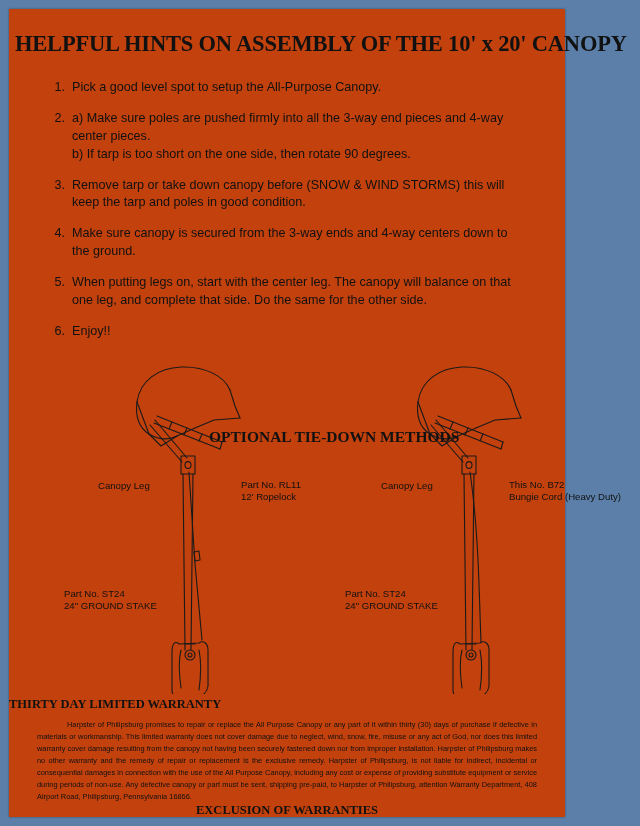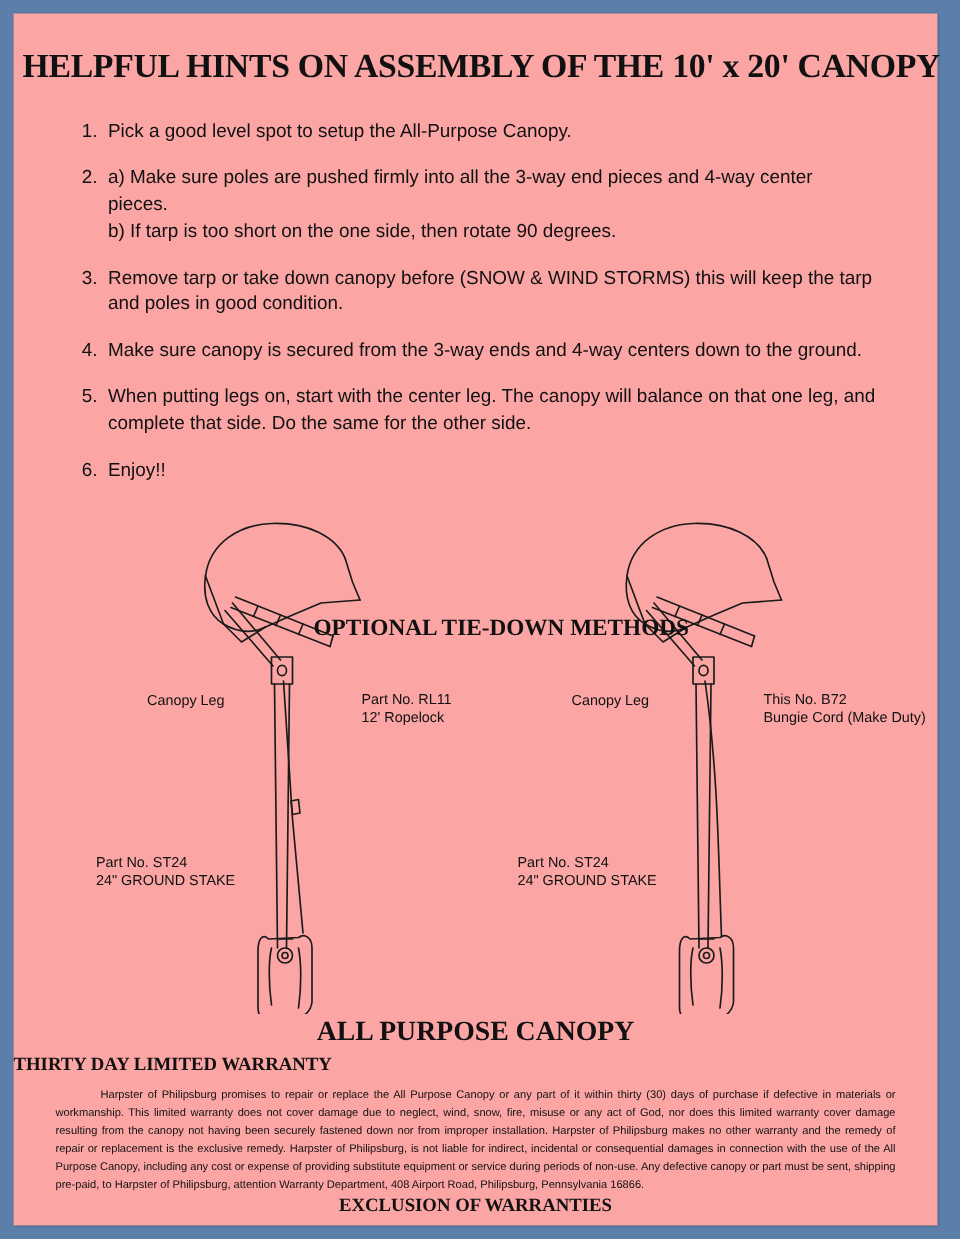--- a/index.html
+++ b/index.html
@@ -10,23 +10,23 @@
   body {
     width: 640px;
     height: 826px;
     font-family: "Liberation Sans", sans-serif;
     overflow: hidden;
   }
   .page {
     position: absolute;
     left: 9px;
     top: 9px;
-    width: 616px;
+    width: 556px;
     height: 808px;
-    background: #fca5a5;
+    background: #c2410c;
     box-shadow: 0 0 2px rgba(0,0,0,0.4);
   }
   .title {
     text-align: center;
     font-family: "Liberation Serif", serif;
     font-weight: bold;
     font-size: 22.5px;
     letter-spacing: -0.2px;
     color: #111;
     margin: 22px 6px 0 6px;
@@ -243,27 +243,26 @@
       <span>12' Ropelock</span>
     </div>
     <div class="fig-label" style="left:55px; top:234px;">
       <span>Part No. ST24</span><br>
       <span>24" GROUND STAKE</span>
     </div>
 
     <div class="fig-label" style="left:372px; top:126px;">Canopy Leg</div>
     <div class="fig-label" style="left:500px; top:125px;">
       <span>This No. B72</span><br>
-      <span>Bungie Cord (Make Duty)</span>
+      <span>Bungie Cord (Heavy Duty)</span>
     </div>
     <div class="fig-label" style="left:336px; top:234px;">
       <span>Part No. ST24</span><br>
       <span>24" GROUND STAKE</span>
     </div>
   </div>
 
-  <div class="warranty-head">ALL PURPOSE CANOPY</div>
   <div class="warranty-sub">THIRTY DAY LIMITED WARRANTY</div>
   <div class="warranty-body">Harpster of Philipsburg promises to repair or replace the All Purpose Canopy or any part of it within thirty (30) days of purchase if defective in materials or workmanship.  This limited warranty does not cover damage due to neglect, wind, snow, fire, misuse or any act of God, nor does this limited warranty cover damage resulting from the canopy not having been securely fastened down nor from improper installation.  Harpster of Philipsburg makes no other warranty and the remedy of repair or replacement is the exclusive remedy.  Harpster of Philipsburg, is not liable for indirect, incidental or consequential damages in connection with the use of the All Purpose Canopy, including any cost or expense of providing substitute equipment or service during periods of non-use.  Any defective canopy or part must be sent, shipping pre-paid, to Harpster of Philipsburg, attention Warranty Department, 408 Airport Road, Philipsburg, Pennsylvania 16866.</div>
 
   <div class="exclusion-head">EXCLUSION OF WARRANTIES</div>
 
 </div>
 
 </body></html>

